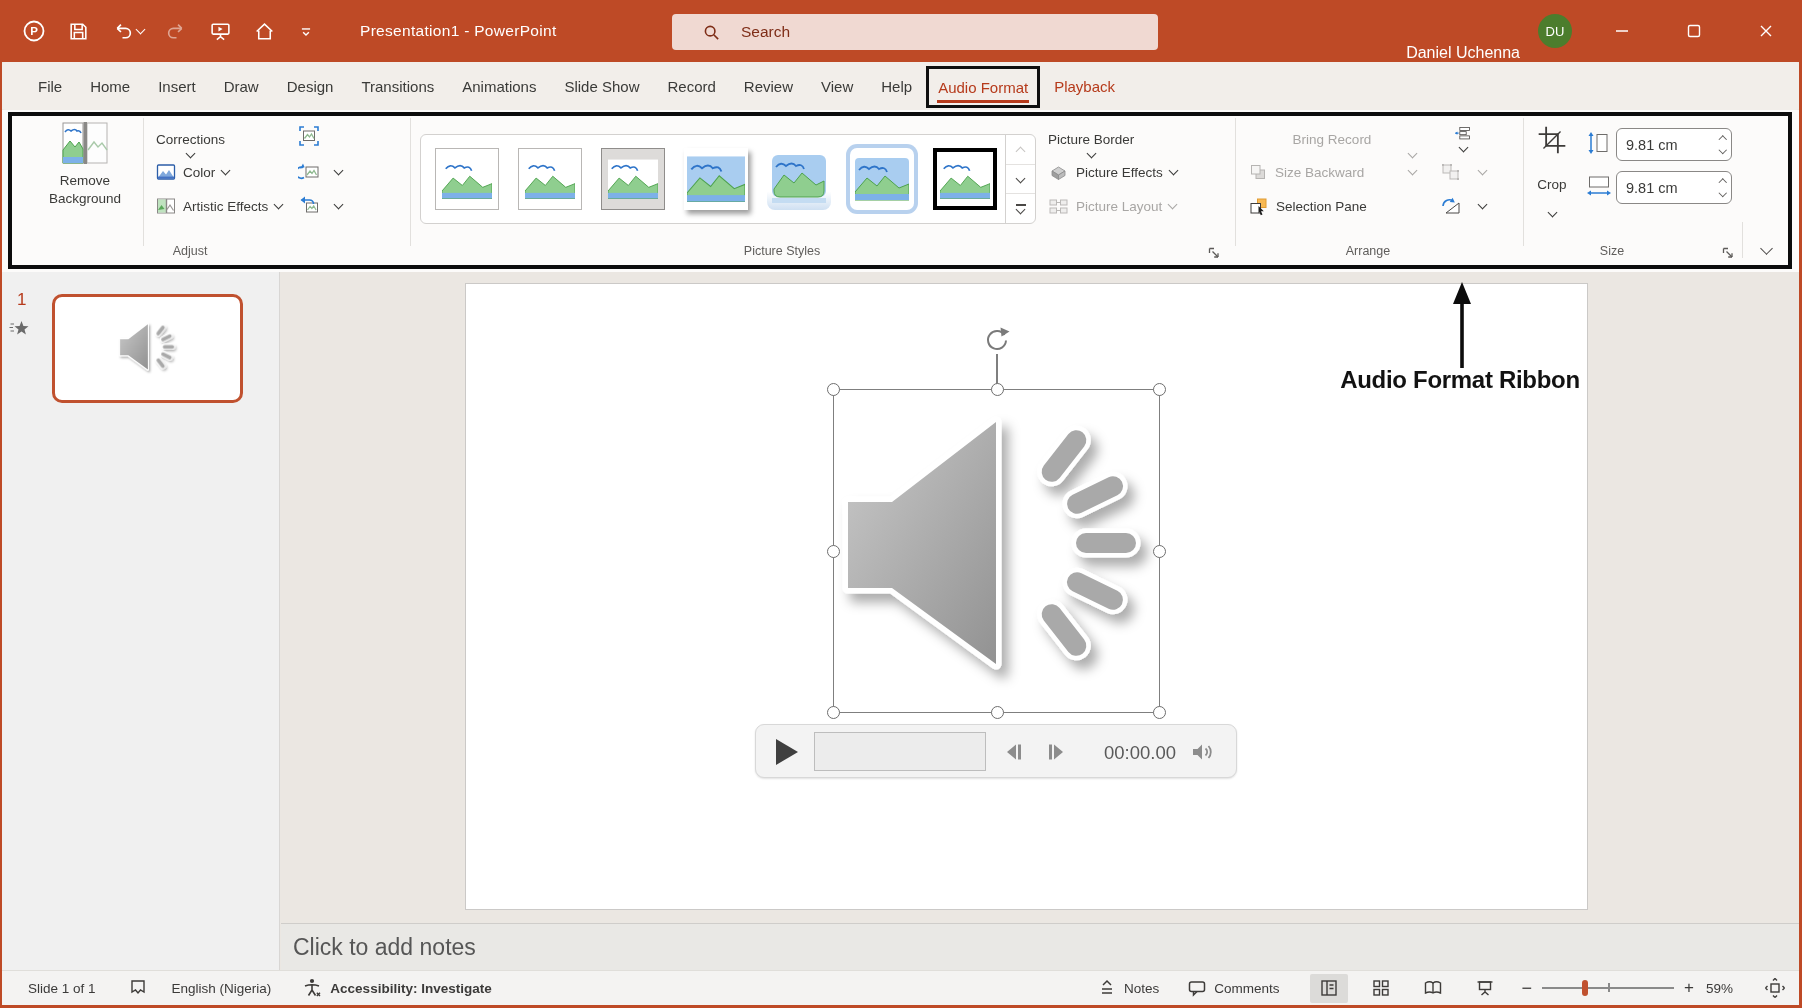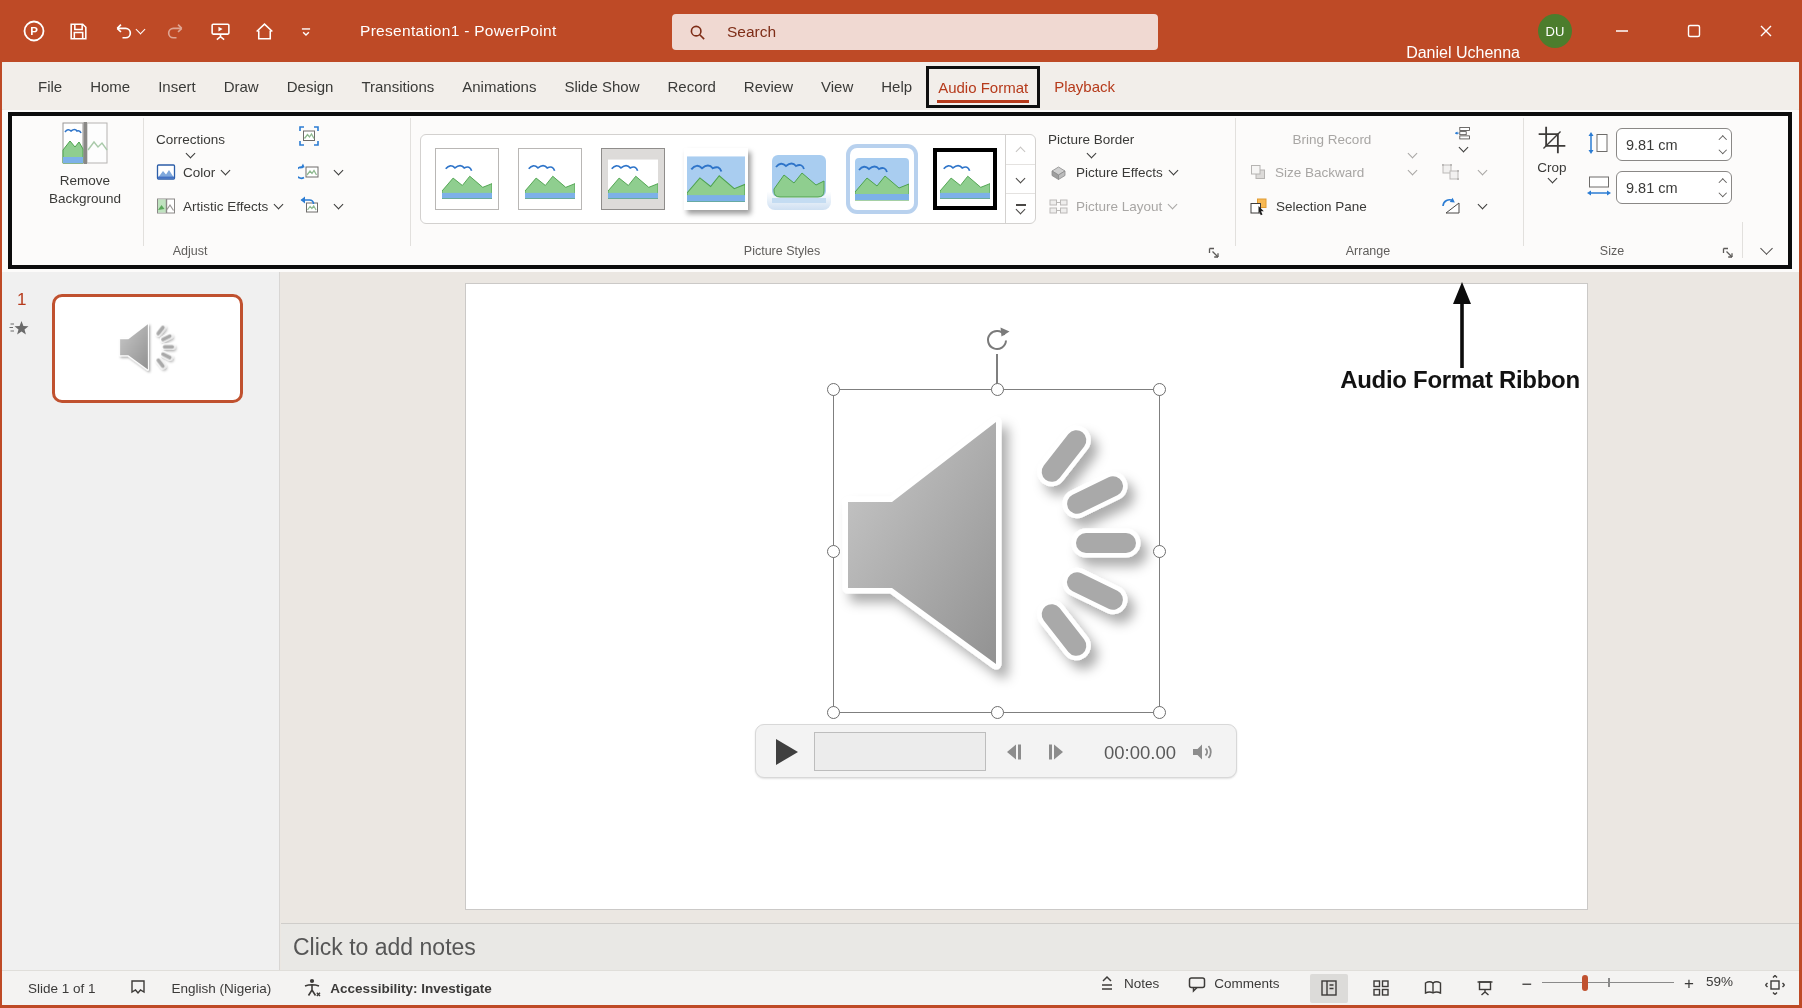--- a/index.html
+++ b/index.html
@@ -7,21 +7,21 @@
   body { font-family:"Liberation Sans", sans-serif; color:#3a3a38; background:#ebe7e2; }
   .app { position:relative; width:1802px; height:1008px; background:#ebe7e2; }
 
   
   .titlebar { position:absolute; left:0; top:0; width:100%; height:62px;
     background:var(--titlebar,#be4a26); color:#fff; }
   .tb-left { position:absolute; left:22px; top:0; height:62px; display:flex; align-items:center; gap:21px; }
   .tb-ic { display:flex; align-items:center; gap:3px; cursor:default; }
   .tb-title { font-size:15.5px; margin-left:24px; letter-spacing:.3px; white-space:nowrap; }
   .searchbox { position:absolute; left:672px; top:14px; width:486px; height:36px; border-radius:4px;
-    background:#f0d9d2; color:#7e2d17; display:flex; align-items:center; padding-left:16px; gap:20px; font-size:15.5px; }
+    background:#f0d9d2; color:#7e2d17; display:flex; align-items:center; padding-left:30px; gap:20px; font-size:15.5px; }
   .tb-right { position:absolute; right:0; top:0; height:62px; display:flex; align-items:center; }
   .tb-user { font-size:16px;margin-top:44px; }
   .avatar { width:34px; height:34px; border-radius:50%; background:var(--avatar-bg,#4c7d2d); color:#fff;
     font-size:13px; display:flex; align-items:center; justify-content:center; margin-left:18px; }
   .winbtn { width:44px; height:62px; display:flex; align-items:center; justify-content:center; margin-left:28px; }
   .winbtn:last-child { margin-right:14px; }
 
   
   .tabrow { position:absolute; left:0; top:62px; width:100%; height:48px; background:#f2eeea;border-radius:6px; }
   .tabs { position:absolute; left:24px; top:0; height:48px; display:flex; align-items:center; }
@@ -61,21 +61,21 @@
   .g-scroll { position:absolute; right:0; top:0; bottom:0; width:30px; border-left:1px solid #d3d1cf;
     display:flex; flex-direction:column; }
   .g-scroll > div { flex:1; display:flex; flex-direction:column; align-items:center; justify-content:center; }
   .g-scroll > div + div { border-top:1px solid #e4e2e0; }
   .size-field { position:absolute; left:1616px; width:116px; height:33px; border:1px solid #8a8886; border-radius:6px;
     background:#fff; display:flex; align-items:center; padding:0 6px 0 9px; }
   .size-field input { width:74px; border:none; outline:none; font-size:14.5px; font-family:inherit; color:#3a3a38; background:transparent; }
   .spin { margin-left:auto; display:flex; flex-direction:column; gap:5px; align-items:center; color:#5c5a58; }
   .spin .cv { width:5.5px; height:5.5px; margin:0; }
   .crop-btn { position:absolute; left:1526px; top:14px; width:52px; height:110px; display:flex; flex-direction:column;
-    align-items:center; gap:4px; font-size:13.5px; }
+    align-items:center; gap:21px; font-size:13.5px; }
   .collapse { position:absolute; left:1753px; top:130px; width:26px; height:20px; display:flex; align-items:center; justify-content:center; color:#4a4846; }
 
   
   .main { position:absolute; left:0; top:272px; width:100%; height:698px; background:#ebe7e2; }
   .thumb-panel { position:absolute; left:0; top:0; bottom:0; width:280px; background:#f0f0f0; border-right:1px solid #d8d6d4; }
   .slide-num { position:absolute; left:17px; top:18px; font-size:17px; color:var(--accent,#b63a1b); }
   .anim-star { position:absolute; left:9px; top:46px; }
   .thumb { position:absolute; left:52px; top:22px; width:191px; height:109px; background:#fff;
     border:3px solid var(--thumb-border,#c0512f); border-radius:10px; display:flex; align-items:center; justify-content:center; }
   .slide { position:absolute; left:465px; top:11px; width:1123px; height:627px; background:#fff; border:1px solid #cbc9c7; }
@@ -657,21 +657,21 @@
     <div class="sb-item" style="margin-left:24px">English (Nigeria)</div>
     <div class="sb-item" style="margin-left:30px">
       <svg width="22" height="22" viewBox="0 0 22 22">
         <circle cx="11" cy="4" r="2.1" fill="#3d3b39"></circle>
         <path d="M4,9 Q11,6.5 18,9 M11,8.5 V13 M11,13 L7.5,18.5 M11,13 L14.5,18.5" fill="none" stroke="#3d3b39" stroke-width="1.6"></path>
         <path d="M15.8,15.8 L19,19 M19,15.8 L15.8,19" stroke="#3d3b39" stroke-width="1.4"></path>
       </svg>
       <span style="font-weight:bold">Accessibility: Investigate</span>
     </div>
 
-    <div style="margin-left:auto; display:flex; align-items:flex-start; margin-right:16px">
+    <div style="margin-left:auto; display:flex; align-items:center; margin-right:16px">
       <div class="sb-item">
         <svg width="20" height="20" viewBox="0 0 20 20" fill="none" stroke="#3d3b39" stroke-width="1.5">
           <path d="M6,7 L10,3 L14,7"></path>
             <path d="M5,11 H15 M5,15 H15"></path>
         </svg>
         <span>Notes</span>
       </div>
       <div class="sb-item" style="margin-left:28px">
         <svg width="20" height="20" viewBox="0 0 20 20" fill="none" stroke="#3d3b39" stroke-width="1.5">
           <rect x="2.5" y="4" width="15" height="9.5" rx="2"></rect>

